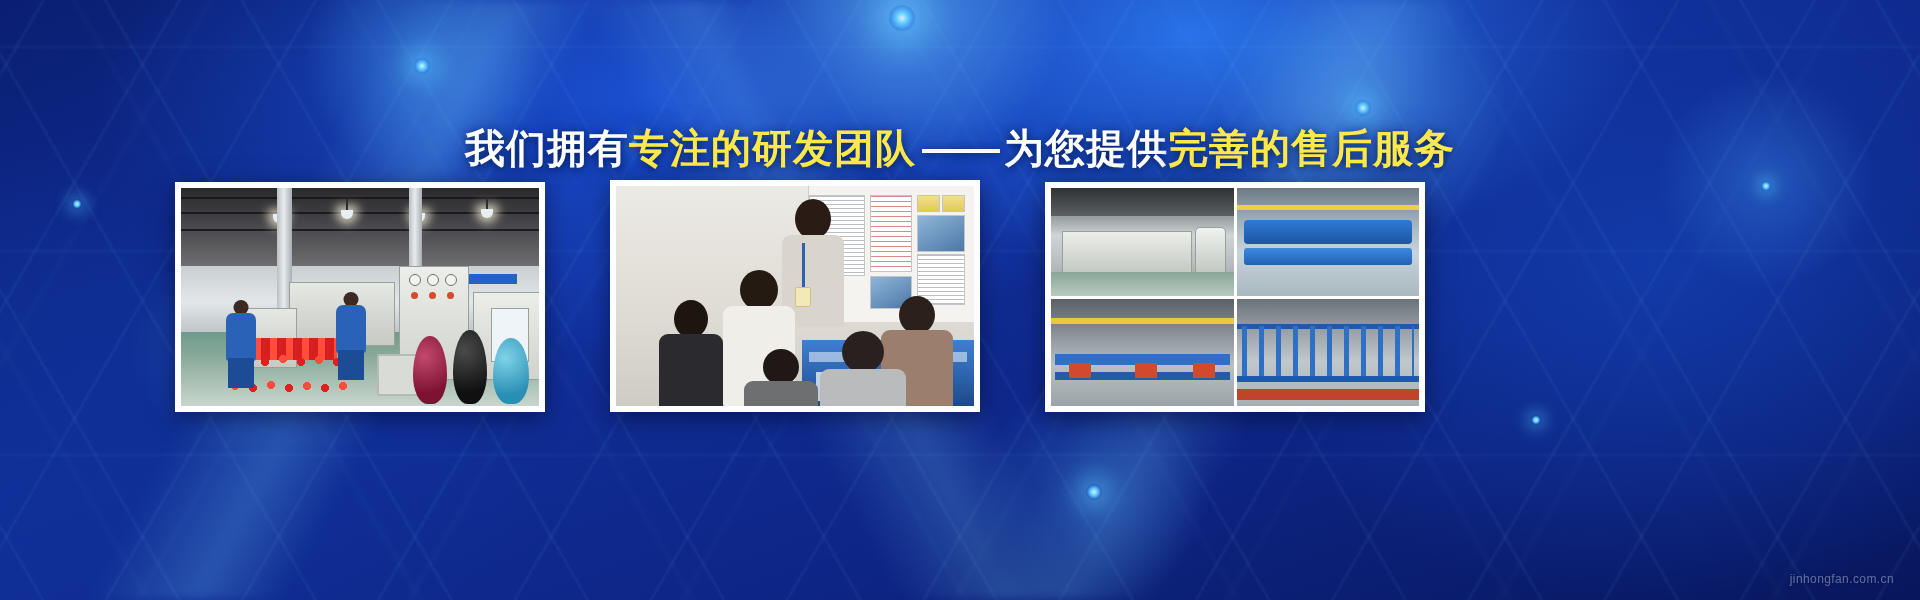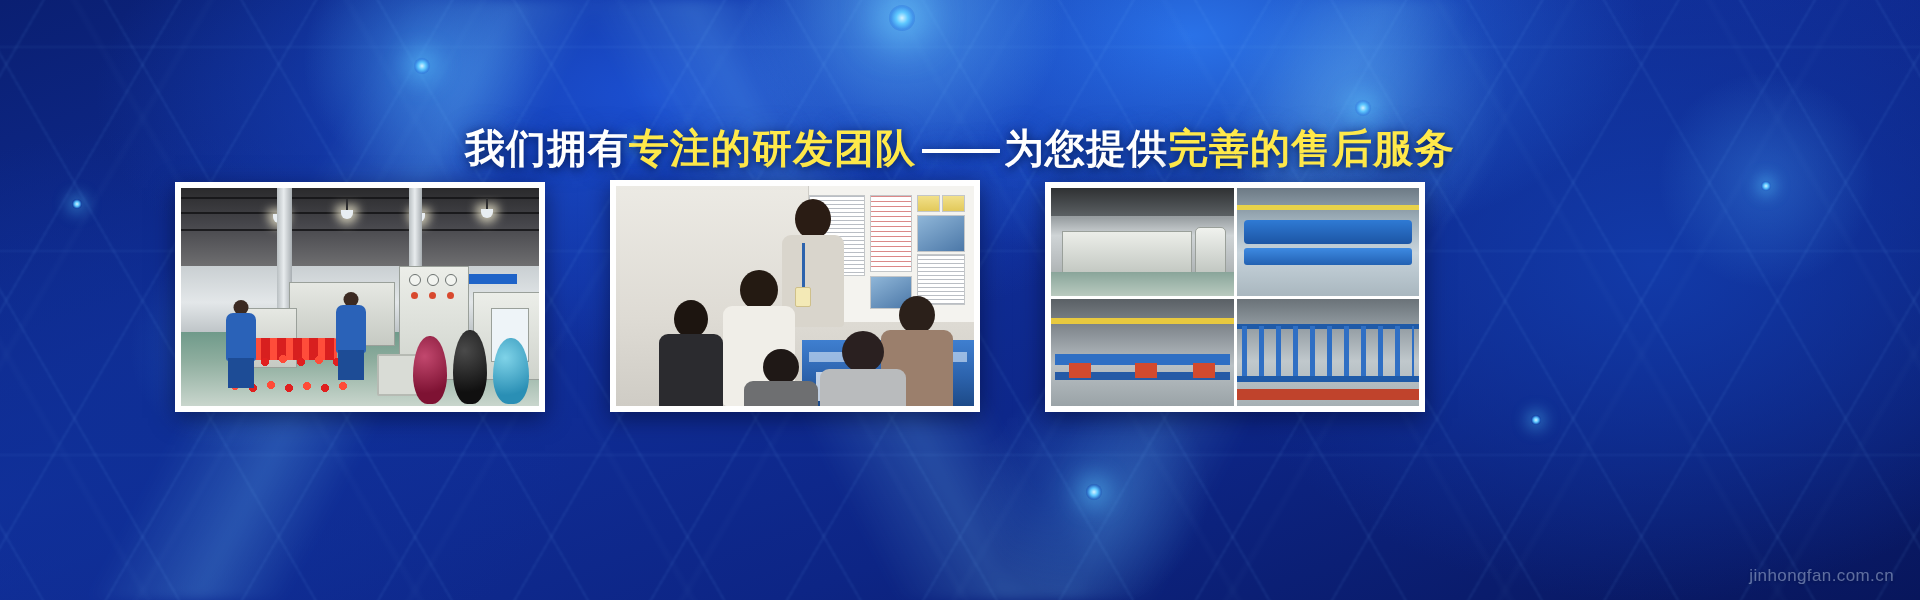--- a/index.html
+++ b/index.html
@@ -179,21 +179,21 @@
   .p3d .frame{position:absolute;left:3%;top:26%;width:94%;height:48%;
     background:repeating-linear-gradient(90deg,#2f6fc4 0 5px,rgba(0,0,0,0) 5px 17px);}
   .p3d .bar{position:absolute;left:0;top:24%;width:100%;height:5px;background:#1f5aa8;}
   .p3d .bar2{position:absolute;left:0;top:72%;width:100%;height:6px;background:#1f5aa8;}
   .p3d .red{position:absolute;left:0;bottom:6%;width:100%;height:10%;background:#c0432c;}
 
   
   .watermark{
     position:absolute;right:26px;bottom:14px;
     color:rgba(215,232,255,.42);
-    font-size:17px;letter-spacing:.4px;
+    font-size:12px;letter-spacing:.4px;
     text-shadow:0 1px 3px rgba(0,0,0,.2);
   }
 </style>
 </head>
 <body>
 
 <div id="banner">
 
   <div class="bg-base"></div>
   <div class="bg-hex"></div>

